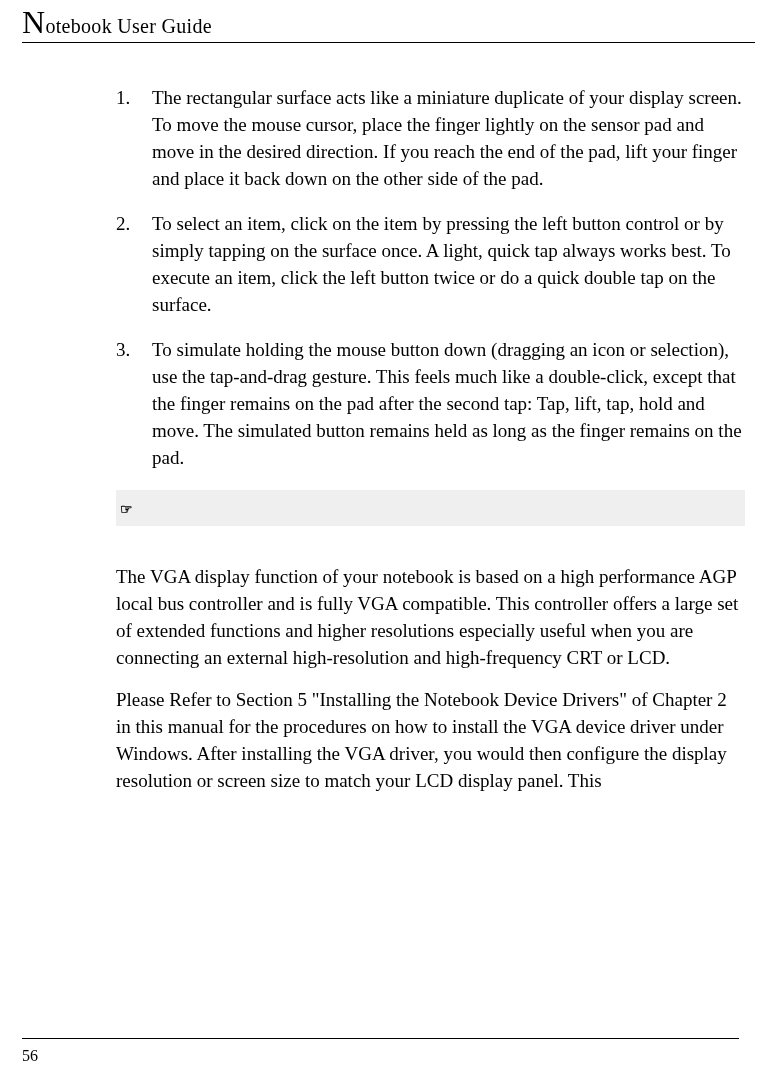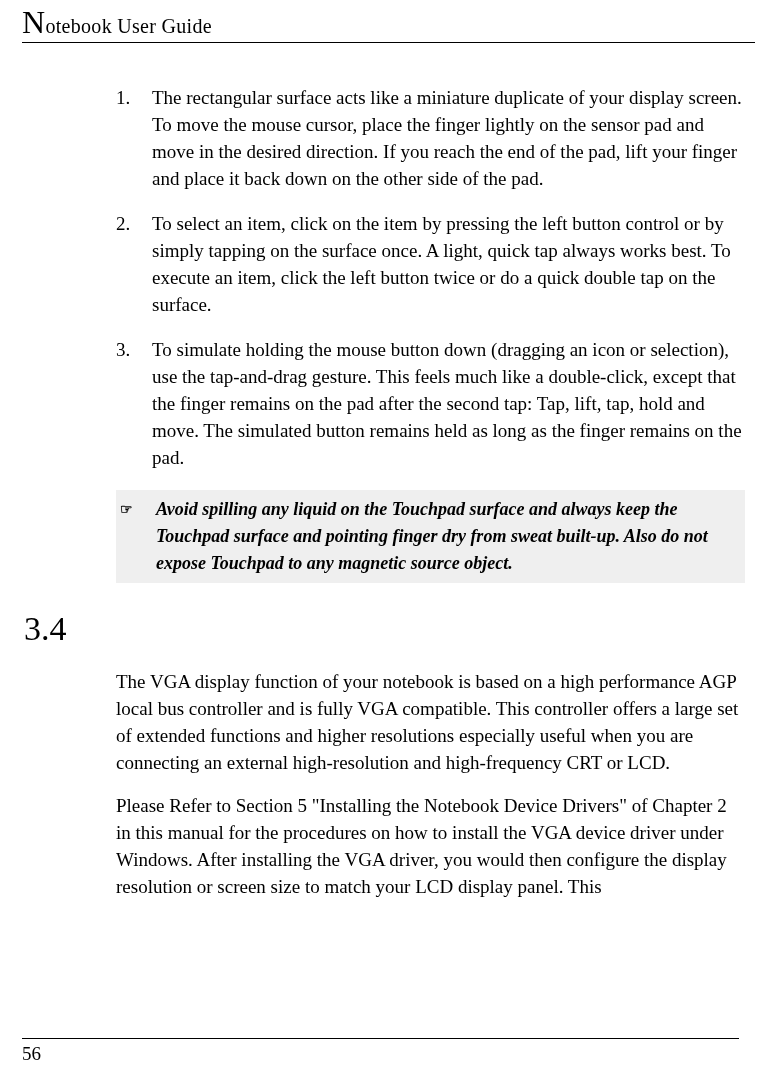--- a/index.html
+++ b/index.html
@@ -108,21 +108,21 @@
     right: 22px;
     bottom: 40px;
     border: none;
     border-top: 1.5px solid #000;
     margin: 0;
   }
   .page-num {
     position: absolute;
     left: 22px;
     bottom: 14px;
-    font-size: 19px;
+    font-size: 16px;
   }
 </style>
 </head>
 <body>
 
 <div class="page">
 
   <div class="running-head">
     <span class="drop">N</span><span>otebook User Guide</span>
   </div>
@@ -140,25 +140,23 @@
         <span class="txt">To select an item, click on the item by pressing the left button control or by simply tapping on the surface once. A light, quick tap always works best. To execute an item, click the left button twice or do a quick double tap on the surface.</span>
       </li>
       <li>
         <span class="num">3.</span>
         <span class="txt">To simulate holding the mouse button down (dragging an icon or selection), use the tap-and-drag gesture. This feels much like a double-click, except that the finger remains on the pad after the second tap: Tap, lift, tap, hold and move. The simulated button remains held as long as the finger remains on the pad.</span>
       </li>
     </ol>
 
     <div class="callout">
       <span class="icon-cell">☞</span>
-      <span class="msg">Avoid spilling any liquid on the Touchpad surface and always keep the Touchpad surface and pointing finger dry from sweat built-up. Also do not expose Touchpad to any magnetic source object.</span>
     </div>
 
     <div class="sec-row">
-      <span class="sec-num">3.4</span>
     </div>
 
     <p class="para">The VGA display function of your notebook is based on a high performance AGP local bus controller and is fully VGA compatible. This controller offers a large set of extended functions and higher resolutions especially useful when you are connecting an external high-resolution and high-frequency CRT or LCD.</p>
     <p class="para">Please Refer to Section 5 "Installing the Notebook Device Drivers" of Chapter 2 in this manual for the procedures on how to install the VGA device driver under Windows. After installing the VGA driver, you would then configure the display resolution or screen size to match your LCD display panel. This</p>
 
   </div>
 
   <hr class="footer-rule">
   <div class="page-num">56</div>
 </div>

